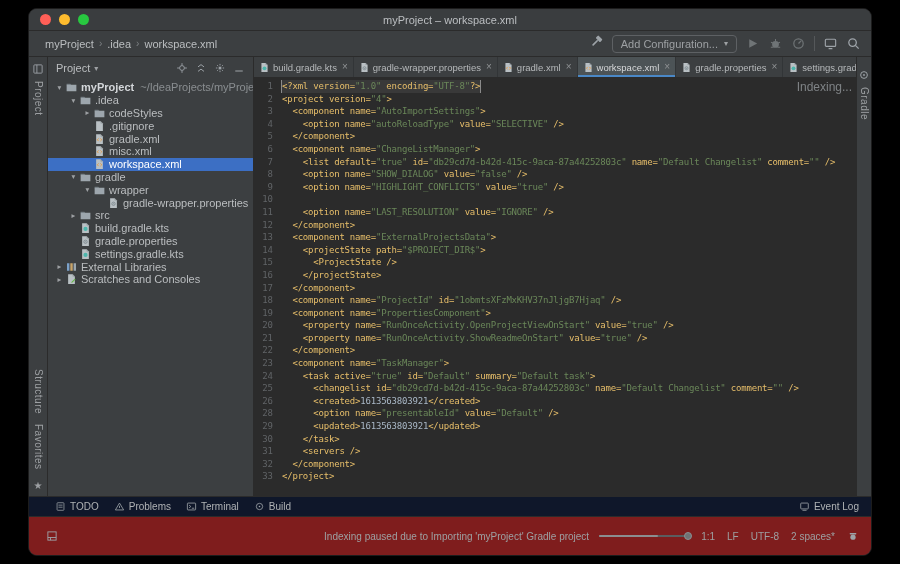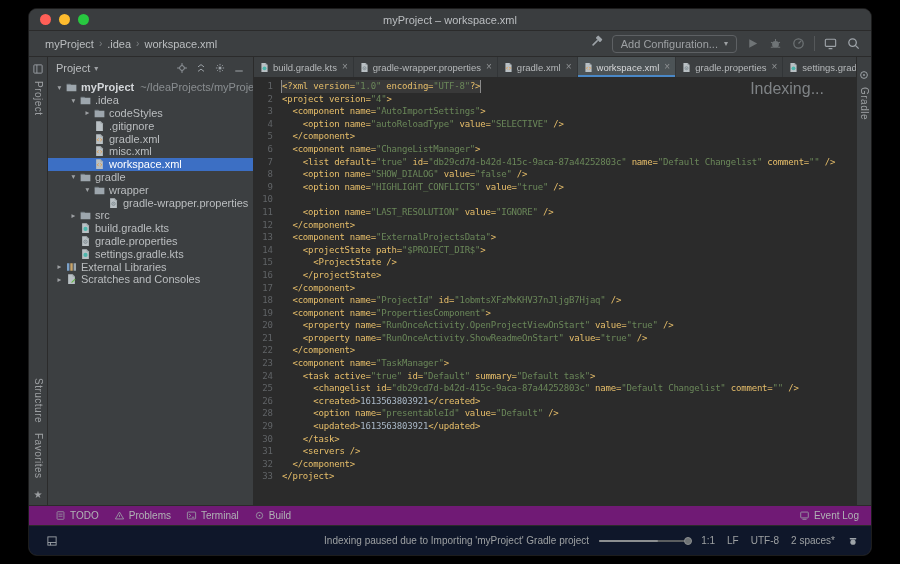--- a/index.html
+++ b/index.html
@@ -61,38 +61,38 @@
   
   .editor { flex:1; min-width:0; display:flex; flex-direction:column; background:#2b2b2b; }
   .tabbar { height:21px; background:#3c3f41; border-bottom:1px solid #2b2b2b;
     display:flex; align-items:stretch; flex:none; overflow:hidden; }
   .tab { display:flex; align-items:center; gap:3px; padding:0 5px; font-size:9.5px;
     color:#b6b9bb; border-right:1px solid #323537; cursor:default; white-space:nowrap; }
   .tab .icn { width:11px; height:11px; margin-right:0; }
   .tab.active { background:#4c5356; color:#d6d8da; box-shadow:inset 0 -2px 0 #4a88c7; }
   .tab-close { color:#8f9294; font-size:10px; margin-left:2px; line-height:1; }
   .code-wrap { flex:1; position:relative; overflow:hidden; }
-  .indexing { position:absolute; top:2px; right:32px; font-size:16px; color:#7f8386; }
+  .indexing { position:absolute; top:2px; right:4px; font-size:12px; color:#7f8386; }
   .code { font-family:"DejaVu Sans Mono", monospace; font-size:9px; line-height:12.6px;
     padding-top:2px; }
   .code-line { display:flex; height:12.6px; overflow:hidden; }
   .ln { width:28px; text-align:right; padding-right:9px; color:#606366; flex:none; }
   .lc { white-space:pre; letter-spacing:-0.2px; color:#a9b7c6; }
   .lc.caret-line { outline:1px solid rgba(255,255,255,.45); background:rgba(255,255,255,.07); }
   .tok-t { color:#e8bf6a; }
   .tok-s { color:#6a8759; }
   .tok-p { color:#a9b7c6; }
   
-  .toolwin-bar { height:20px; background:#701a75; border-top:1px solid #2b2b2b;
+  .toolwin-bar { height:20px; background:#0f172a; border-top:1px solid #2b2b2b;
     display:flex; align-items:center; padding:0 12px 0 26px; flex:none; font-size:10px; color:#b0b3b5;text-align:center; }
   .tw-item { display:inline-flex; align-items:center; gap:4px; margin-right:15px; cursor:default; }
   .twicon { display:inline-flex; width:11px; height:11px; }
   .twicon svg { width:100%; height:100%; }
   .tw-right { margin-left:auto; display:inline-flex; align-items:center; gap:4px; cursor:default; }
-  .statusbar { height:30px; background:#0f172a; border-top:1px solid #2b2b2b;
+  .statusbar { height:39px; background:#7f1d1d; border-top:1px solid #2b2b2b;
     display:flex; align-items:center; padding:0 12px 0 17px; flex:none; font-size:10px; color:#9da0a2; }
   .sb-msg { margin-left:auto; margin-right:10px; }
   .sb-progress { width:90px; height:2px; background:#5a5d5f; border-radius:1px;
     position:relative; margin-right:12px; display:inline-block; }
   .sb-progress .fill { position:absolute; left:0; top:0; bottom:0; background:#8b8e90; border-radius:1px; }
   .sb-progress .knob { position:absolute; right:-3px; top:-3px; width:8px; height:8px;
     border-radius:50%; background:#6f7375; border:1px solid #8b8e90; }
   .sb-item { margin-right:12px; cursor:default;text-align:right; }
   .sbicon { display:inline-flex; width:12px; height:12px; }
   .sbicon svg { width:100%; height:100%; }

